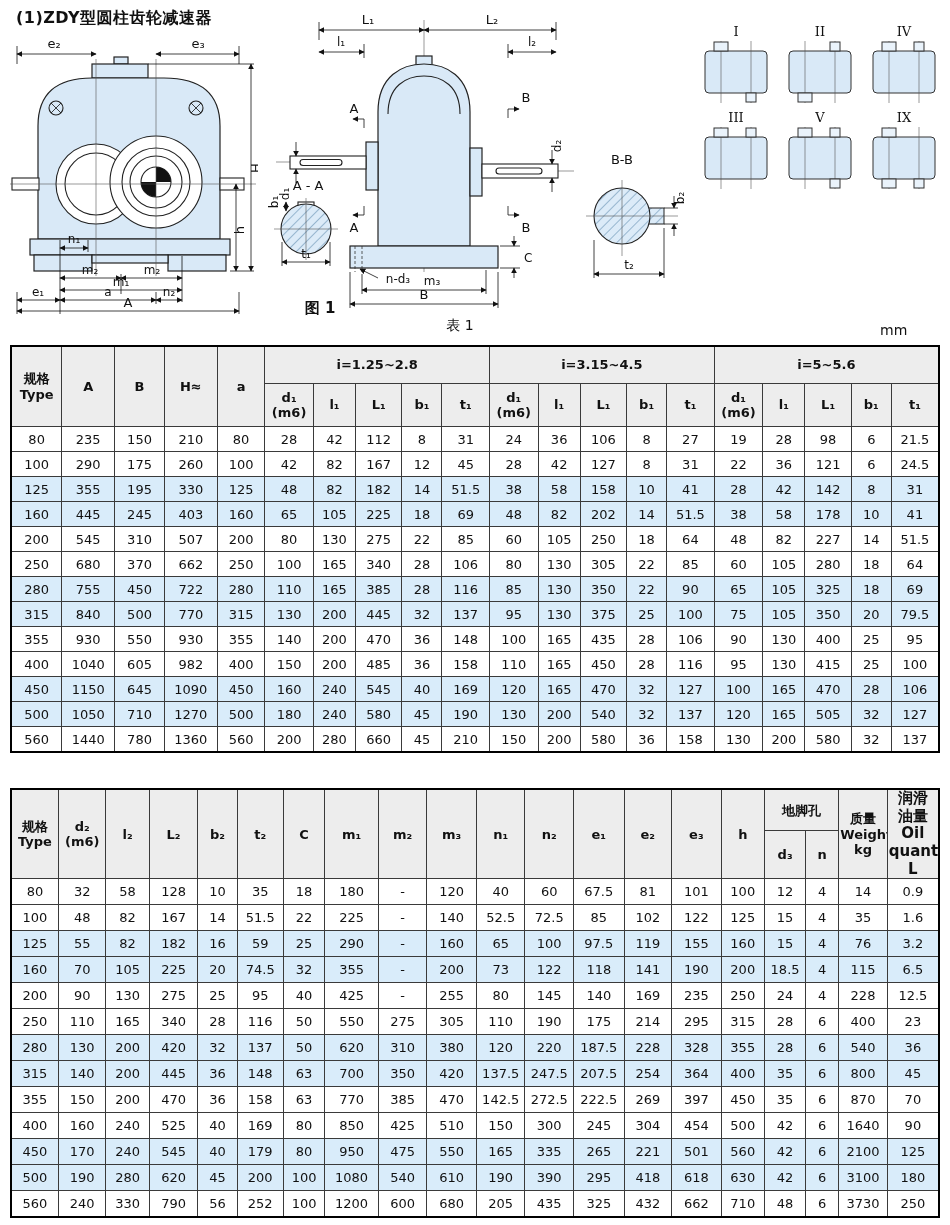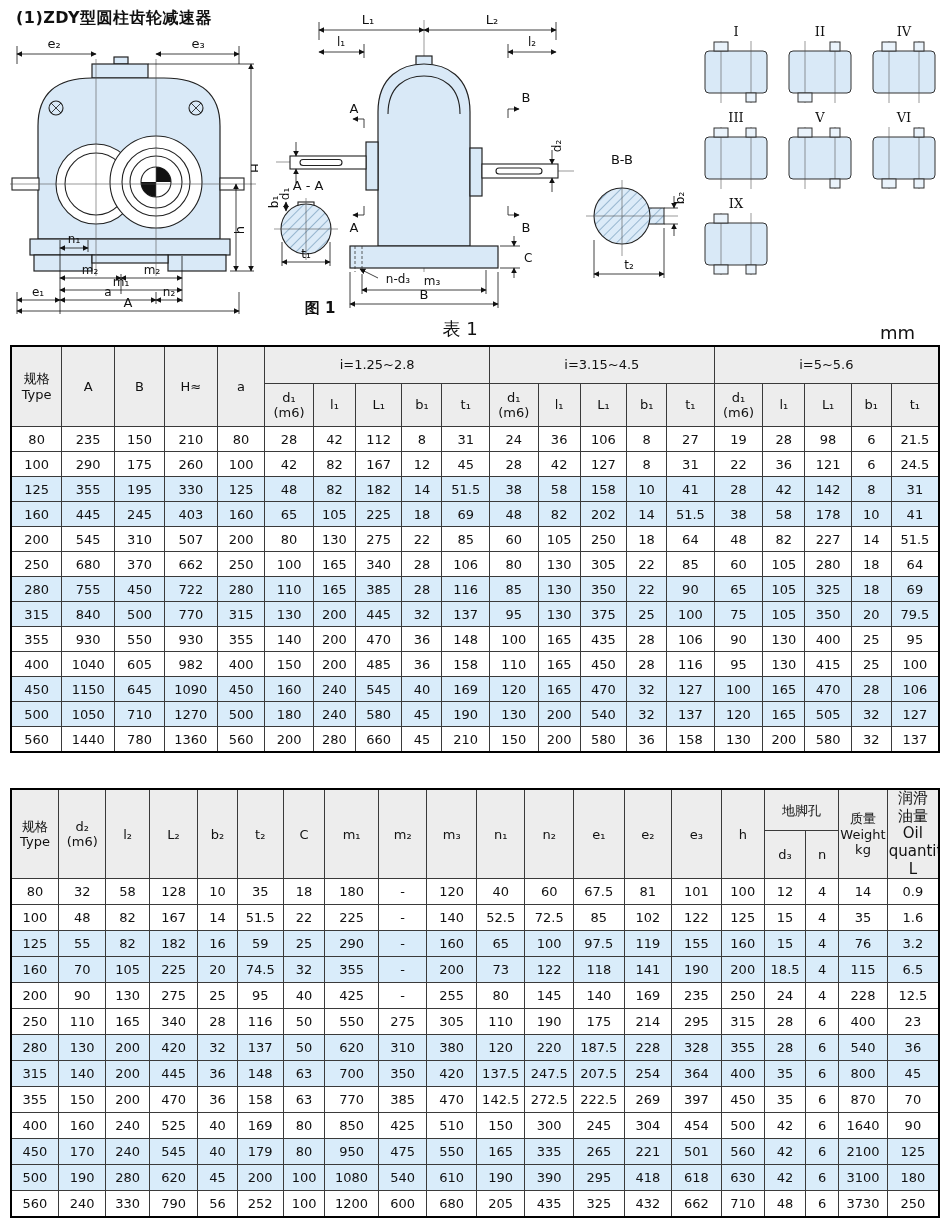--- a/index.html
+++ b/index.html
@@ -12,31 +12,31 @@
   
   table.spec{
     border-collapse:collapse;table-layout:fixed;width:930px;
     border:2px solid #000;font-size:13px;
   }
   table.spec th,table.spec td{
     border:1px solid #3a3a3a;text-align:center;vertical-align:middle;
     padding:0 1px;overflow:hidden;
   }
   table.spec th{
-    background:#ededed;font-weight:400;white-space:pre-line;line-height:1.18;
+    background:#ededed;font-weight:700;white-space:pre-line;line-height:1.18;
   }
   table.spec thead tr:first-child th{height:36px;}
   table.spec thead tr:last-child th{height:42px;}
   #table1 td{height:24px;}
   #table2 td{height:25px;}
   tr.rb td{background:#d9ecfa;}
   tr.rw td{background:#fff;}
   th.oilhdr{font-size:15px;line-height:1.05;}
   
-  .cap{font-size:18px;}
+  .cap{font-size:14px;}
   
   svg{display:block;}
   .body{fill:#d9e9f7;stroke:#222;stroke-width:1.2;}
   .white{fill:#fff;stroke:#222;stroke-width:1.1;}
   .lineonly{fill:none;stroke:#222;stroke-width:1.1;}
   .thin{stroke:#555;stroke-width:.6;fill:none;}
   .dim{stroke:#111;stroke-width:.8;fill:none;}
   .dimt{font-size:13px;fill:#111;font-family:"DejaVu Sans",sans-serif;}
   .dimts{font-size:12px;fill:#111;font-family:"DejaVu Sans",sans-serif;}
   .cjk{font-size:15px;fill:#111;}
@@ -293,31 +293,20 @@
       <svg width="78" height="64" viewBox="0 0 78 64">
         <rect x="8" y="11" width="62" height="42" rx="4" class="vbody"></rect>
         <line x1="24" y1="1" x2="24" y2="63" class="thin"></line>
         <line x1="54" y1="1" x2="54" y2="63" class="thin"></line>
         <rect x="17" y="2" width="14" height="9" class="vstub"></rect>
         <rect x="49" y="2" width="10" height="9" class="vstub"></rect>
         <rect x="49" y="53" width="10" height="9" class="vstub"></rect>
       </svg>
     </div>
     <div class="vcell">
-      <div class="vlabel">VI</div>
-      <svg width="78" height="64" viewBox="0 0 78 64">
-        <rect x="8" y="11" width="62" height="42" rx="4" class="vbody"></rect>
-        <line x1="24" y1="1" x2="24" y2="63" class="thin"></line>
-        <line x1="54" y1="1" x2="54" y2="63" class="thin"></line>
-        <rect x="49" y="2" width="10" height="9" class="vstub"></rect>
-        <rect x="17" y="53" width="14" height="9" class="vstub"></rect>
-        <rect x="49" y="53" width="10" height="9" class="vstub"></rect>
-      </svg>
-    </div>
-    <div class="vcell">
       <div class="vlabel">IX</div>
       <svg width="78" height="64" viewBox="0 0 78 64">
         <rect x="8" y="11" width="62" height="42" rx="4" class="vbody"></rect>
         <line x1="24" y1="1" x2="24" y2="63" class="thin"></line>
         <line x1="54" y1="1" x2="54" y2="63" class="thin"></line>
         <rect x="17" y="2" width="14" height="9" class="vstub"></rect>
         <rect x="17" y="53" width="14" height="9" class="vstub"></rect>
         <rect x="49" y="53" width="10" height="9" class="vstub"></rect>
       </svg>
     </div>

